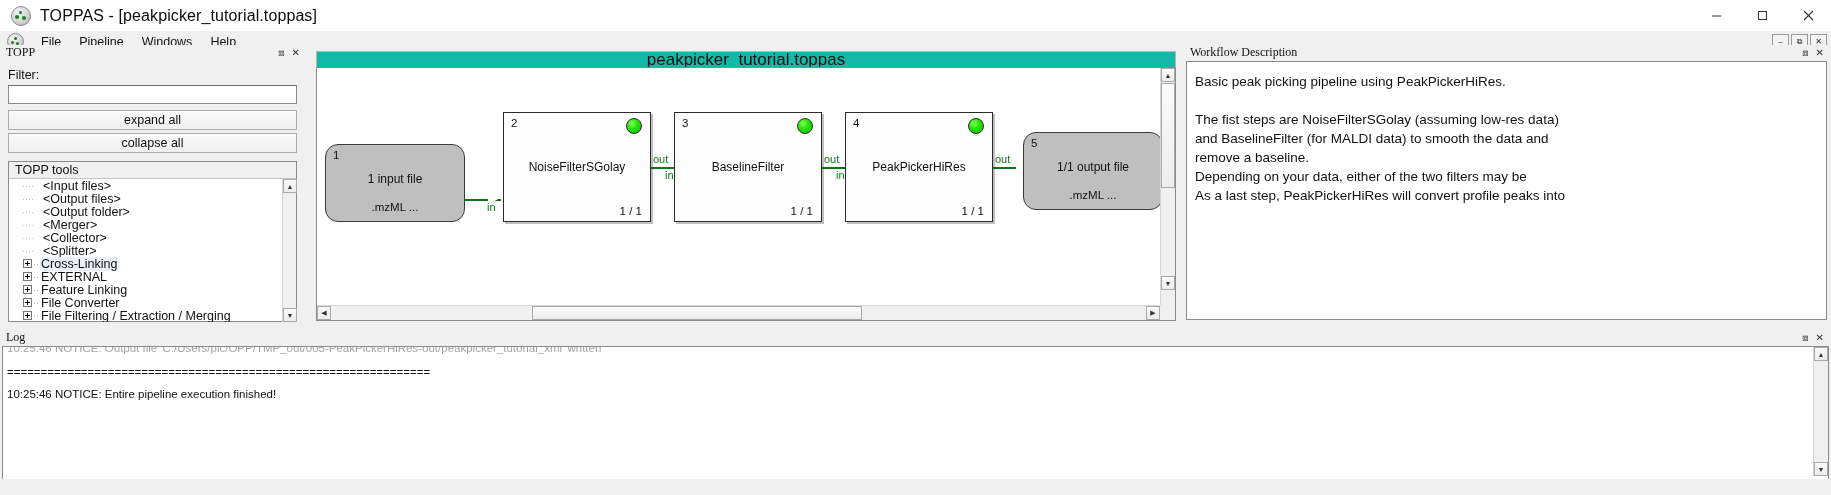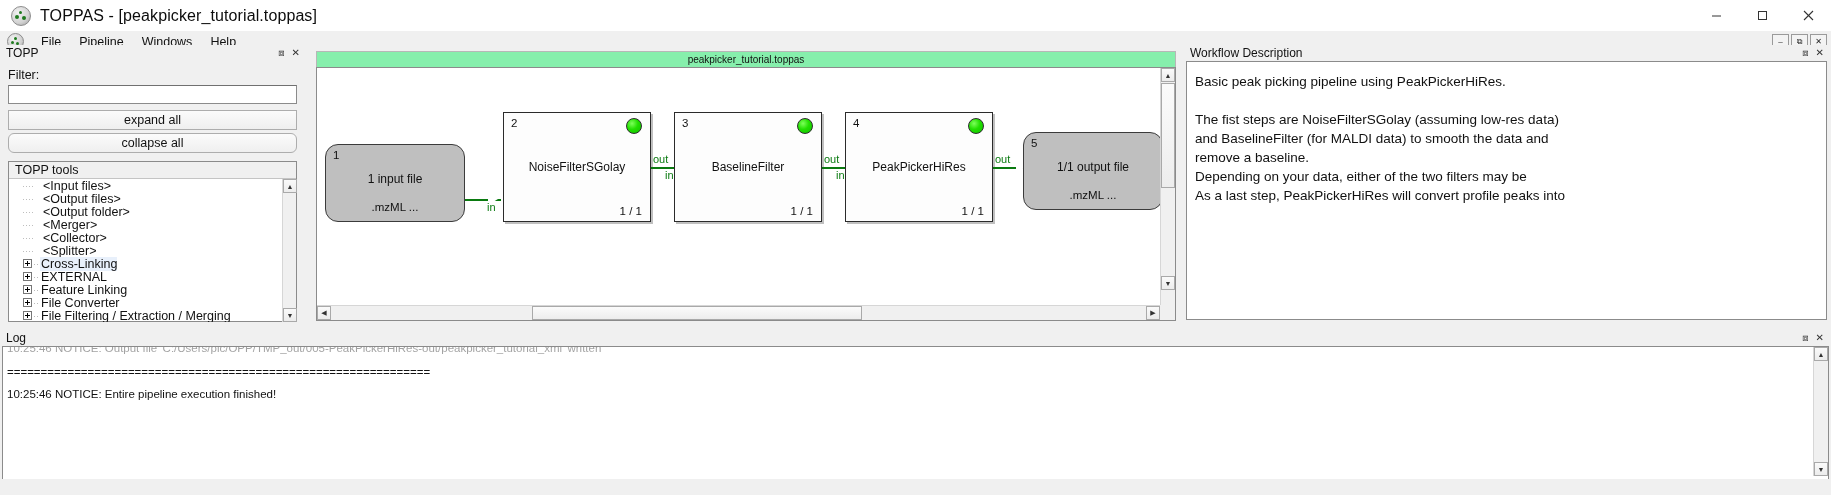--- a/index.html
+++ b/index.html
@@ -49,41 +49,41 @@
   .menu-icon i:nth-child(3){width:3px;height:3px;left:6px;top:3px;}
   .menu-item{padding:2px 9px;font-size:12.5px;color:#111;}
   .menu-item u{text-decoration:underline;}
   .mdi-btns{margin-left:auto;margin-right:4px;display:flex;gap:2px;align-items:center;}
   .mdi-btn{width:15px;height:14px;border:1px solid #9a9a9a;background:#f3f3f3;
     display:flex;align-items:center;justify-content:center;font-size:8px;color:#222;line-height:1;}
 
   
   .panel-title{
     height:15px;display:flex;align-items:center;
-    font-size:12px;color:#111;background:#f0f0f0;
+    font-size:12px;color:#111;background:#f0f0f0;font-family:Liberation Serif, serif;
   }
   .panel-title .ttl{padding-left:6px;}
   .panel-title .pbtns{margin-left:auto;display:flex;gap:7px;padding-right:7px;color:#333;font-size:10px;}
 
   
   .dock-left{position:absolute;left:0;top:45px;width:307px;height:281px;}
   .lbl-filter{position:absolute;left:8px;top:23px;font-size:12.5px;color:#111;}
   .filter-input{
     position:absolute;left:8px;top:40px;width:289px;height:19px;
     background:#fff;border:1px solid #8b8b8b;border-top-color:#707070;
     box-sizing:border-box;font-size:12px;padding:0 3px;color:#111;
     display:flex;align-items:center;
   }
   .btn-wide{
     position:absolute;left:8px;width:289px;height:20px;box-sizing:border-box;
     background:linear-gradient(#fbfbfb,#efefef);border:1px solid #adadad;
     display:flex;align-items:center;justify-content:center;font-size:12.5px;color:#111;
   }
   .btn-expand{top:65px;}
-  .btn-collapse{top:88px;border-radius:6px;}
+  .btn-collapse{top:88px;}
 
   .tree-box{
     position:absolute;left:8px;top:116px;width:289px;height:161px;
     border:1px solid #8b8b8b;background:#fff;box-sizing:border-box;
   }
   .tree-head{
     height:17px;background:#f0f0f0;border-bottom:1px solid #c4c4c4;
     display:flex;align-items:center;padding-left:6px;font-size:12.5px;color:#111;
     box-sizing:border-box;
   }
@@ -110,22 +110,22 @@
   }
   .vscroll .arrow.bottom{position:absolute;bottom:0;left:0;}
 
   
   .center{
     position:absolute;left:312px;top:45px;width:868px;height:281px;
     background:#f0f0f0;
   }
   .mdi-tabhdr{
     position:absolute;left:4px;top:6px;width:860px;height:16px;
-    background:#86efac;border:1px solid #b7b7b7;border-bottom:none;
-    display:flex;align-items:center;justify-content:center;font-size:10px;color:#111;
+    background:#14b8a6;border:1px solid #b7b7b7;border-bottom:none;
+    display:flex;align-items:center;justify-content:center;font-size:17px;color:#111;
     box-sizing:border-box;
   }
   .canvas-frame{
     position:absolute;left:4px;top:22px;width:860px;height:254px;
     border:1px solid #8b8b8b;background:#fff;box-sizing:border-box;
   }
   .canvas{position:absolute;left:0;top:0;width:843px;height:237px;overflow:hidden;background:#fff;}
 
   
   .node{position:absolute;box-sizing:border-box;}

